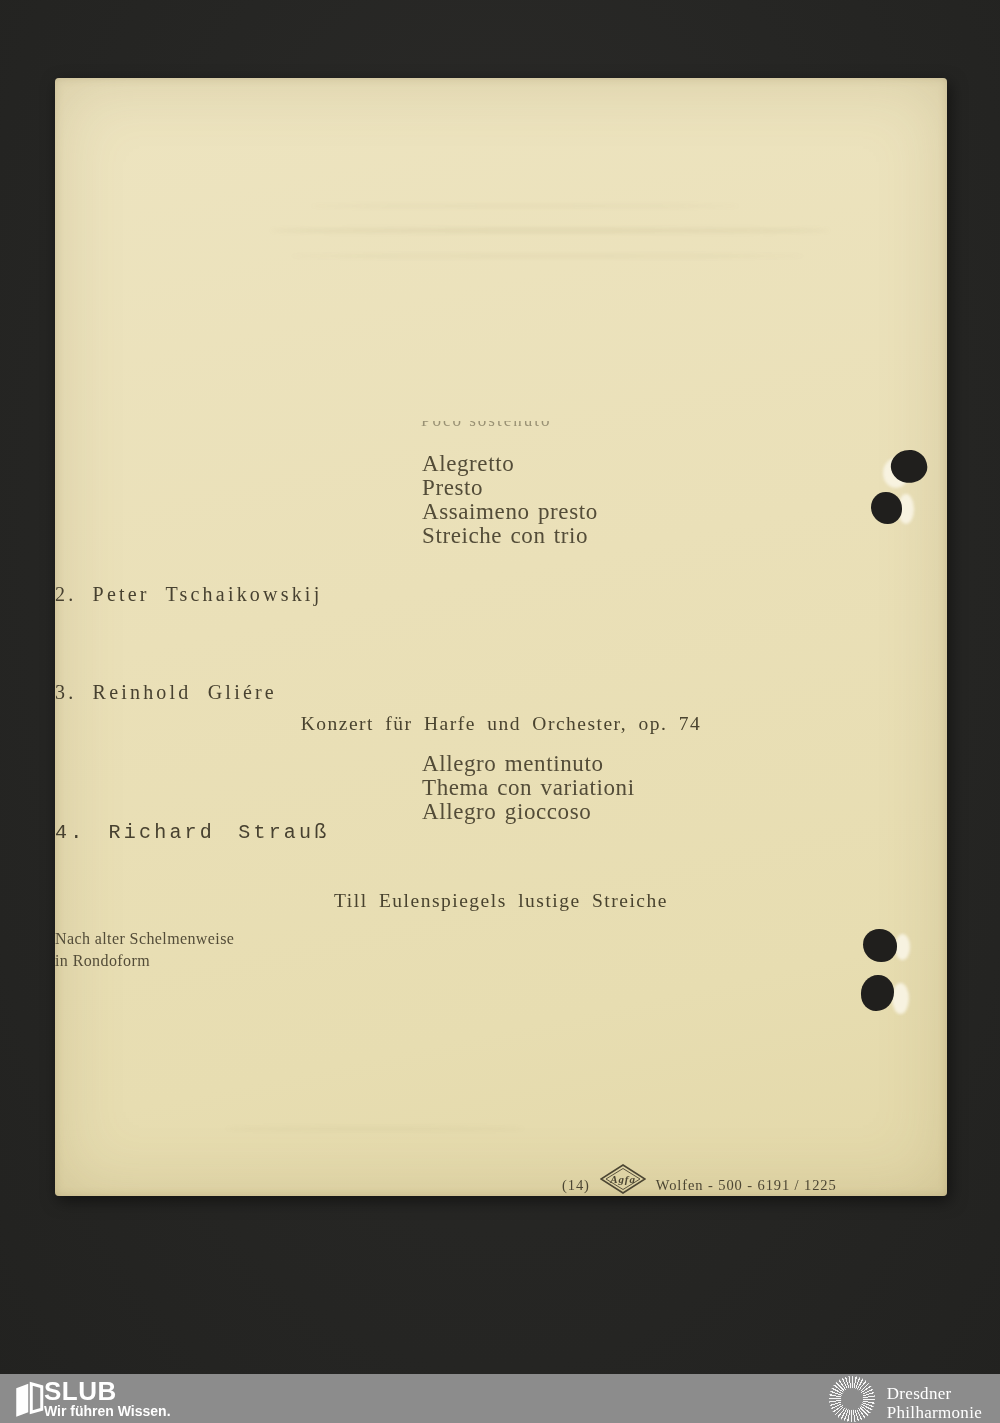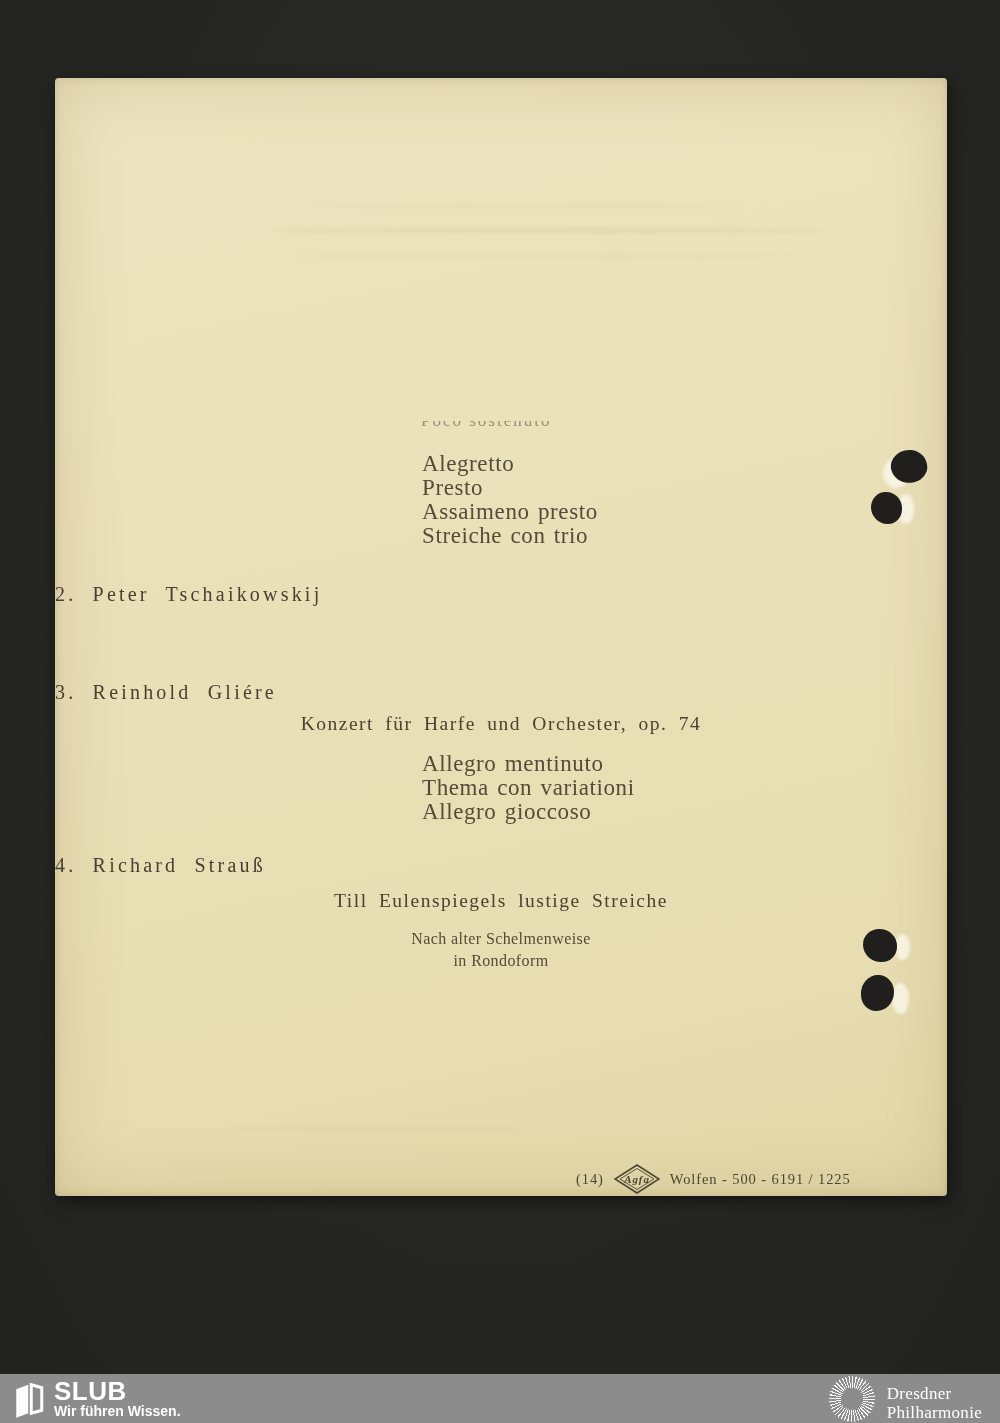--- a/index.html
+++ b/index.html
@@ -24,28 +24,28 @@
 
   .faded-line{position:absolute;left:366px;top:343px;height:9px;overflow:hidden;opacity:.55;}
   .faded-line span{display:block;margin-top:-10px;font-size:17px;letter-spacing:2px;color:#57503b;white-space:nowrap;}
 
   .mov-list{position:absolute;font-size:23px;line-height:24px;letter-spacing:.6px;word-spacing:2px;color:#534c38;}
   .list1{left:367px;top:374px;}
   .list3{left:367px;top:674px;}
 
   .heading{position:absolute;left:0;width:100%;text-align:left;font-size:20px;
            letter-spacing:3.2px;word-spacing:8px;color:#474130;}
-  .h2{top:505px;}.h3{top:603px;}.h4{top:776px;}
+  .h2{top:505px;}.h3{top:603px;}.h4{top:743px;font-family:Liberation Mono, monospace;}
   .work{position:absolute;left:0;width:100%;text-align:center;font-size:19.5px;
         letter-spacing:1.5px;word-spacing:5px;color:#49432f;}
   .w2{top:537px;}.w3{top:635px;}.w4{top:812px;font-family:Liberation Serif, serif;}
-  .notes{position:absolute;left:0;top:850px;width:100%;text-align:center;
+  .notes{position:absolute;left:0;top:850px;width:100%;text-align:left;
          font-size:16px;line-height:22px;letter-spacing:.4px;color:#534c38;}
 
-  .imprint{position:absolute;left:521px;top:1086px;display:flex;align-items:center;gap:10px;
+  .imprint{position:absolute;left:507px;top:1086px;display:flex;align-items:flex-end;gap:10px;
            font-size:14.5px;letter-spacing:.9px;color:#4c4633;}
   .agfa-mark{display:flex;align-items:center;}
 
   
   .tear{position:absolute;background:rgba(249,244,228,.92);filter:blur(1.5px);border-radius:50%;}
   .hole{position:absolute;background:#201f1d;border-radius:48% 52% 46% 54%;}
   .t1{left:828px;top:380px;width:26px;height:30px;}
   .o1{left:836px;top:372px;width:36px;height:33px;transform:rotate(-14deg);}
   .t2{left:843px;top:416px;width:16px;height:30px;}
   .o2{left:816px;top:414px;width:31px;height:32px;}
@@ -53,21 +53,21 @@
   .o3{left:808px;top:851px;width:34px;height:33px;}
   .t4{left:837px;top:905px;width:17px;height:31px;}
   .o4{left:806px;top:897px;width:33px;height:36px;border-radius:52% 48% 54% 46%;}
 
   
   .footer{
     position:absolute;left:0;bottom:0;width:1000px;height:49px;background:#8c8c8c;
     display:flex;align-items:center;justify-content:space-between;
     padding:0 14px;box-sizing:border-box;font-family:"Liberation Sans", sans-serif;
   }
-  .slub{display:flex;align-items:center;gap:10px;}
+  .slub{display:flex;align-items:flex-start;}
   .slub-text{display:flex;flex-direction:column;}
   .slub-name{font-size:26px;font-weight:bold;color:#fff;line-height:24px;letter-spacing:.5px;}
   .slub-tag{font-size:14px;font-weight:bold;color:#fff;line-height:16px;}
   .dp{display:flex;align-items:flex-end;gap:12px;margin-right:4px;}
   .dp-logo{position:relative;width:46px;height:46px;border-radius:50%;
     background:repeating-conic-gradient(rgba(255,255,255,.92) 0deg 3.5deg, rgba(140,140,140,0) 3.5deg 9deg);}
   .dp-logo::after{content:"";position:absolute;inset:12px;border-radius:50%;background:#8c8c8c;}
   .dp-text{color:#fff;font-size:17px;line-height:19px;font-family:"Liberation Serif", serif;letter-spacing:.3px;}
 </style>
 </head>

